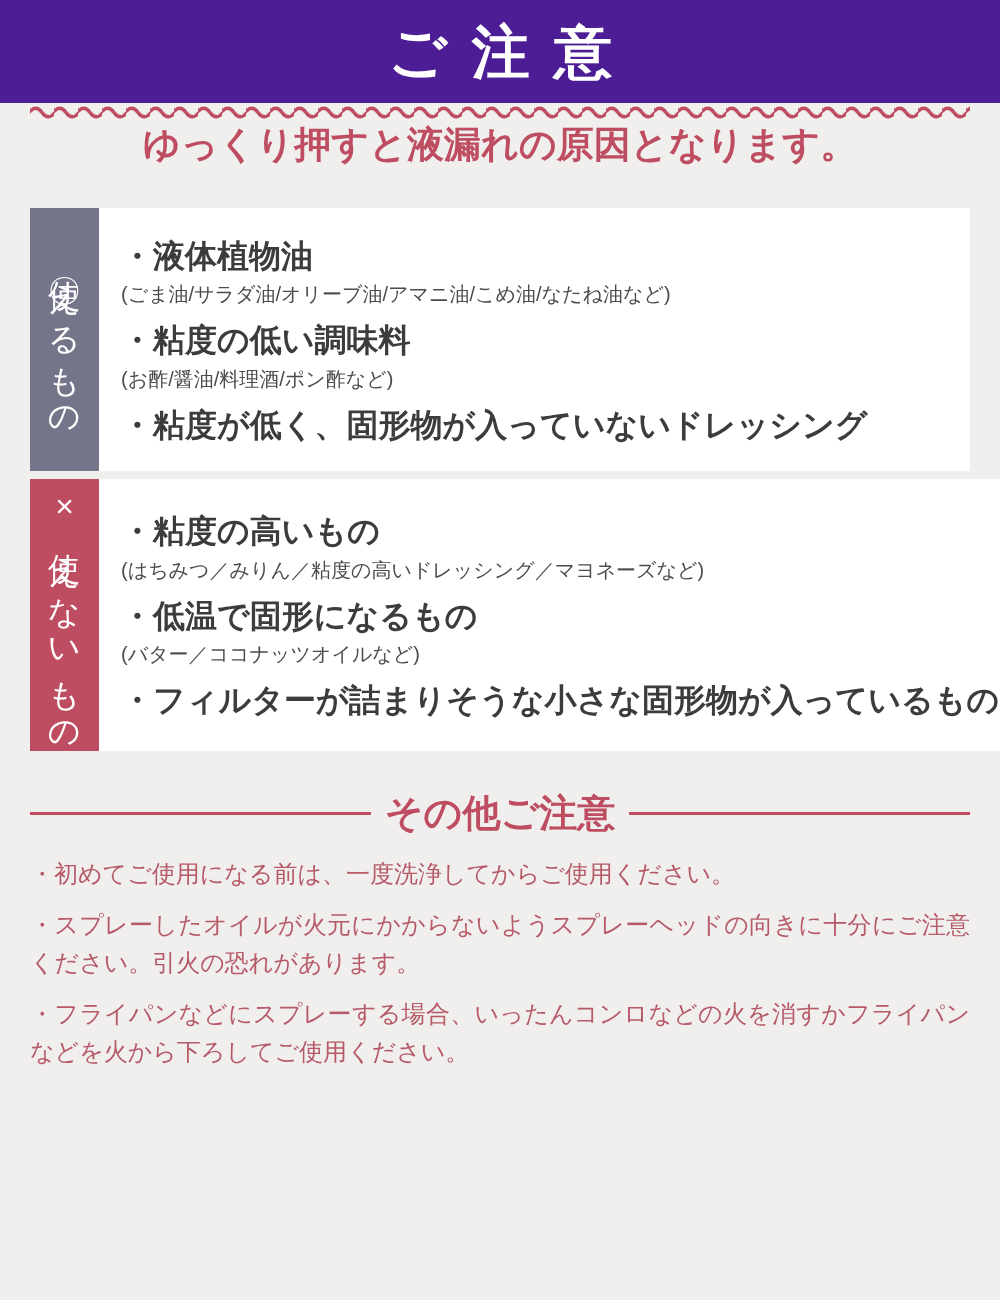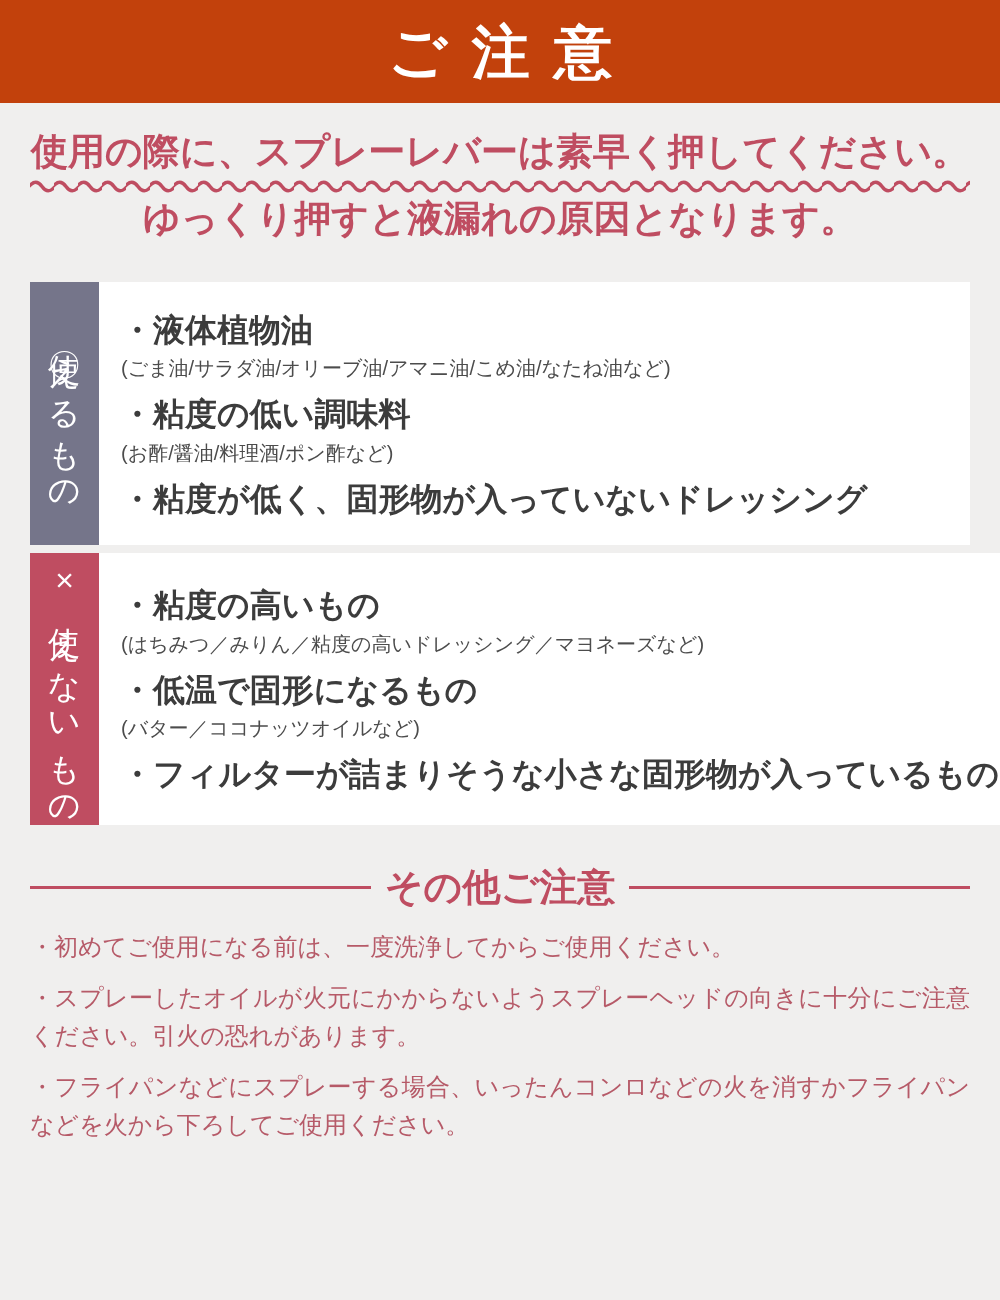--- a/index.html
+++ b/index.html
@@ -7,21 +7,21 @@
   body {
     font-family: "Liberation Sans", "DejaVu Sans", sans-serif;
     background:#f0efee;
     width:1000px; height:1300px;
     overflow:hidden;
   }
   .page { width:1000px; height:1300px; background:#f0efee; }
 
   
   .banner {
-    height:103px; background:#c2410c;
+    height:103px; background:#4c1d95;
     display:flex; align-items:center; justify-content:center;
   }
   .banner-title {
     color:#ffffff; font-size:58px; font-weight:700;
     letter-spacing:0.42em; padding-left:0.42em; line-height:1;
   }
 
   
   .lead1 {
     margin-top:24px; text-align:center; white-space:nowrap;
@@ -80,21 +80,20 @@
 </style>
 </head>
 <body>
 
 <div class="page">
 
   <div class="banner">
     <div class="banner-title">ご注意</div>
   </div>
 
-  <div class="lead1">使用の際に、スプレーレバーは素早く押してください。</div>
   <div class="wave-wrap">
     <svg width="940" height="15" viewBox="0 0 940 15" aria-hidden="true">
       <defs>
         <pattern id="wavep" width="24" height="15" patternUnits="userSpaceOnUse">
           <path d="M-1,7.5 Q6,-1 12,7.5 T25,7.5" fill="none" stroke-width="3.5" stroke="#bf4d61"></path>
         </pattern>
       </defs>
       <rect width="940" height="15" fill="url(#wavep)"></rect>
     </svg>
   </div>

